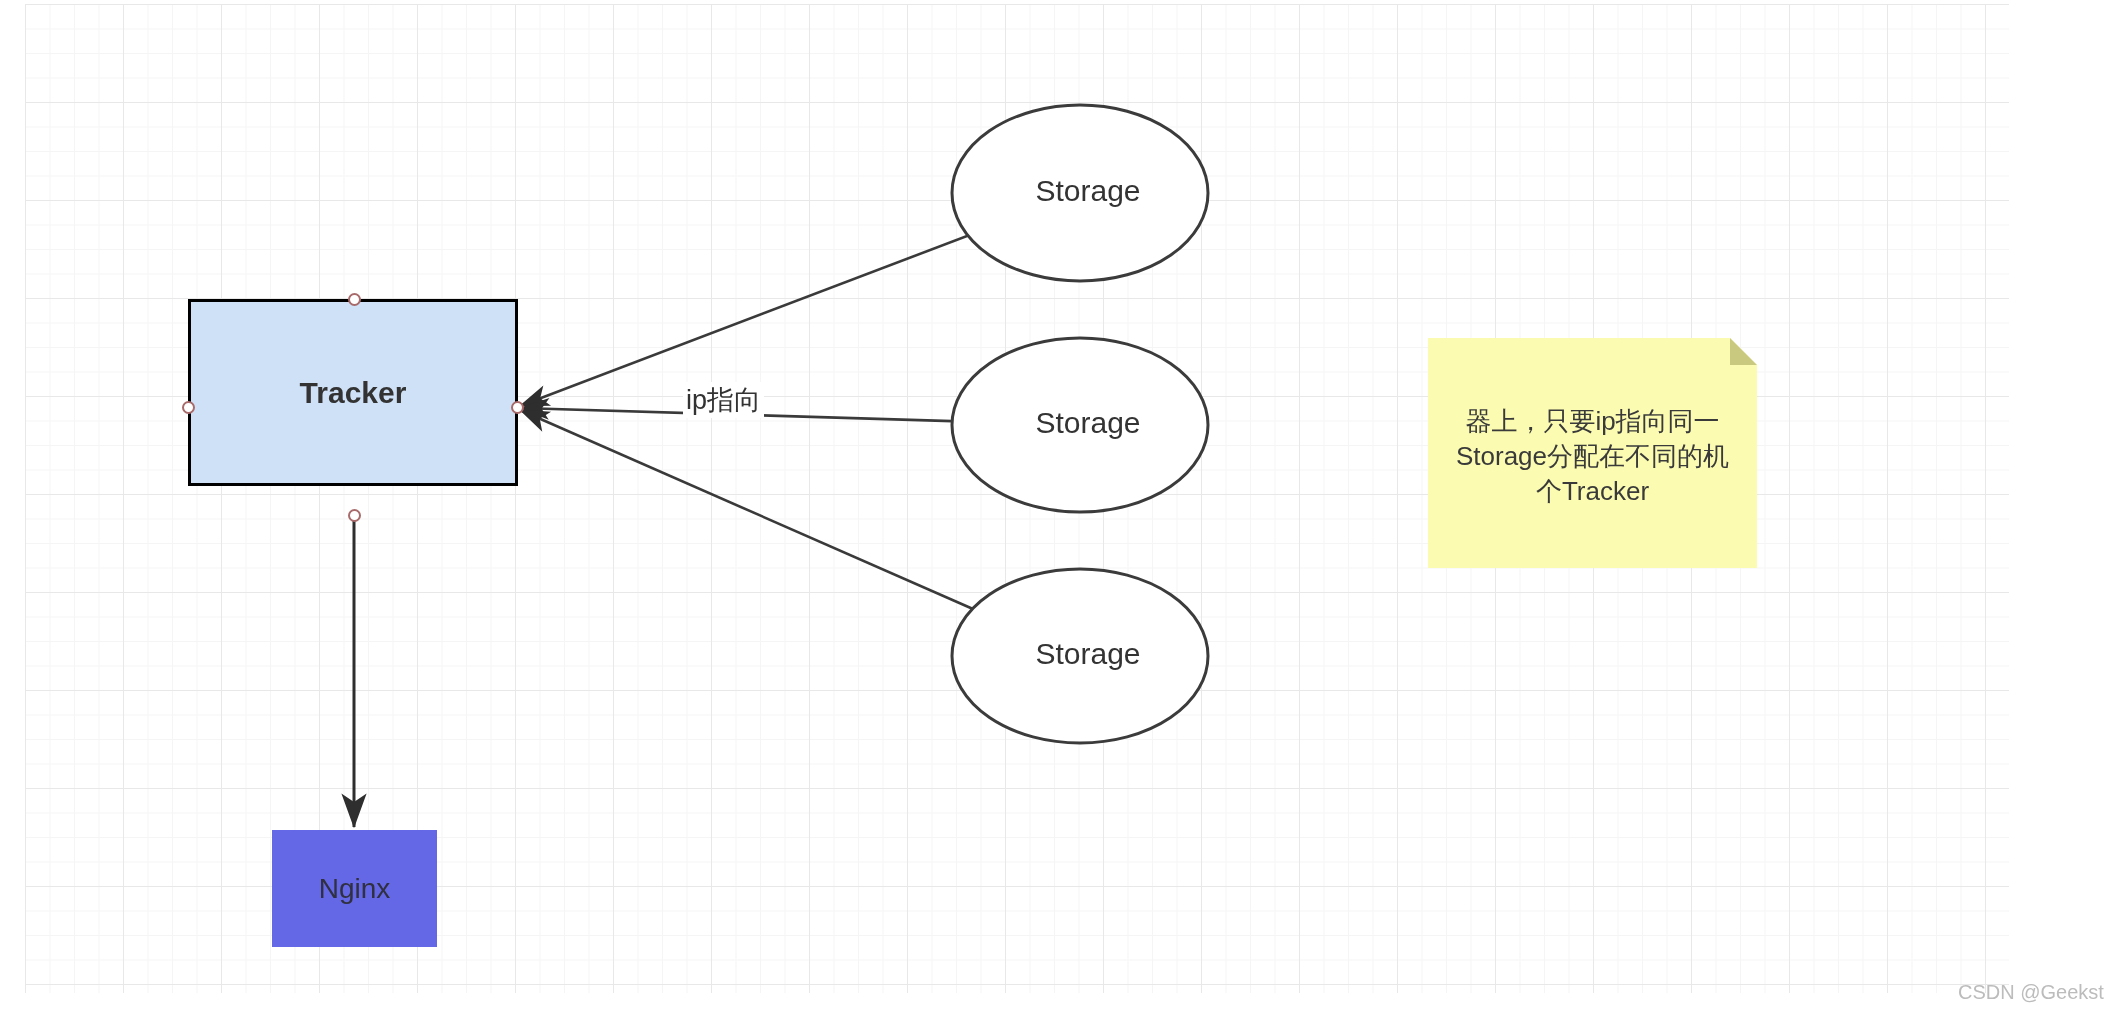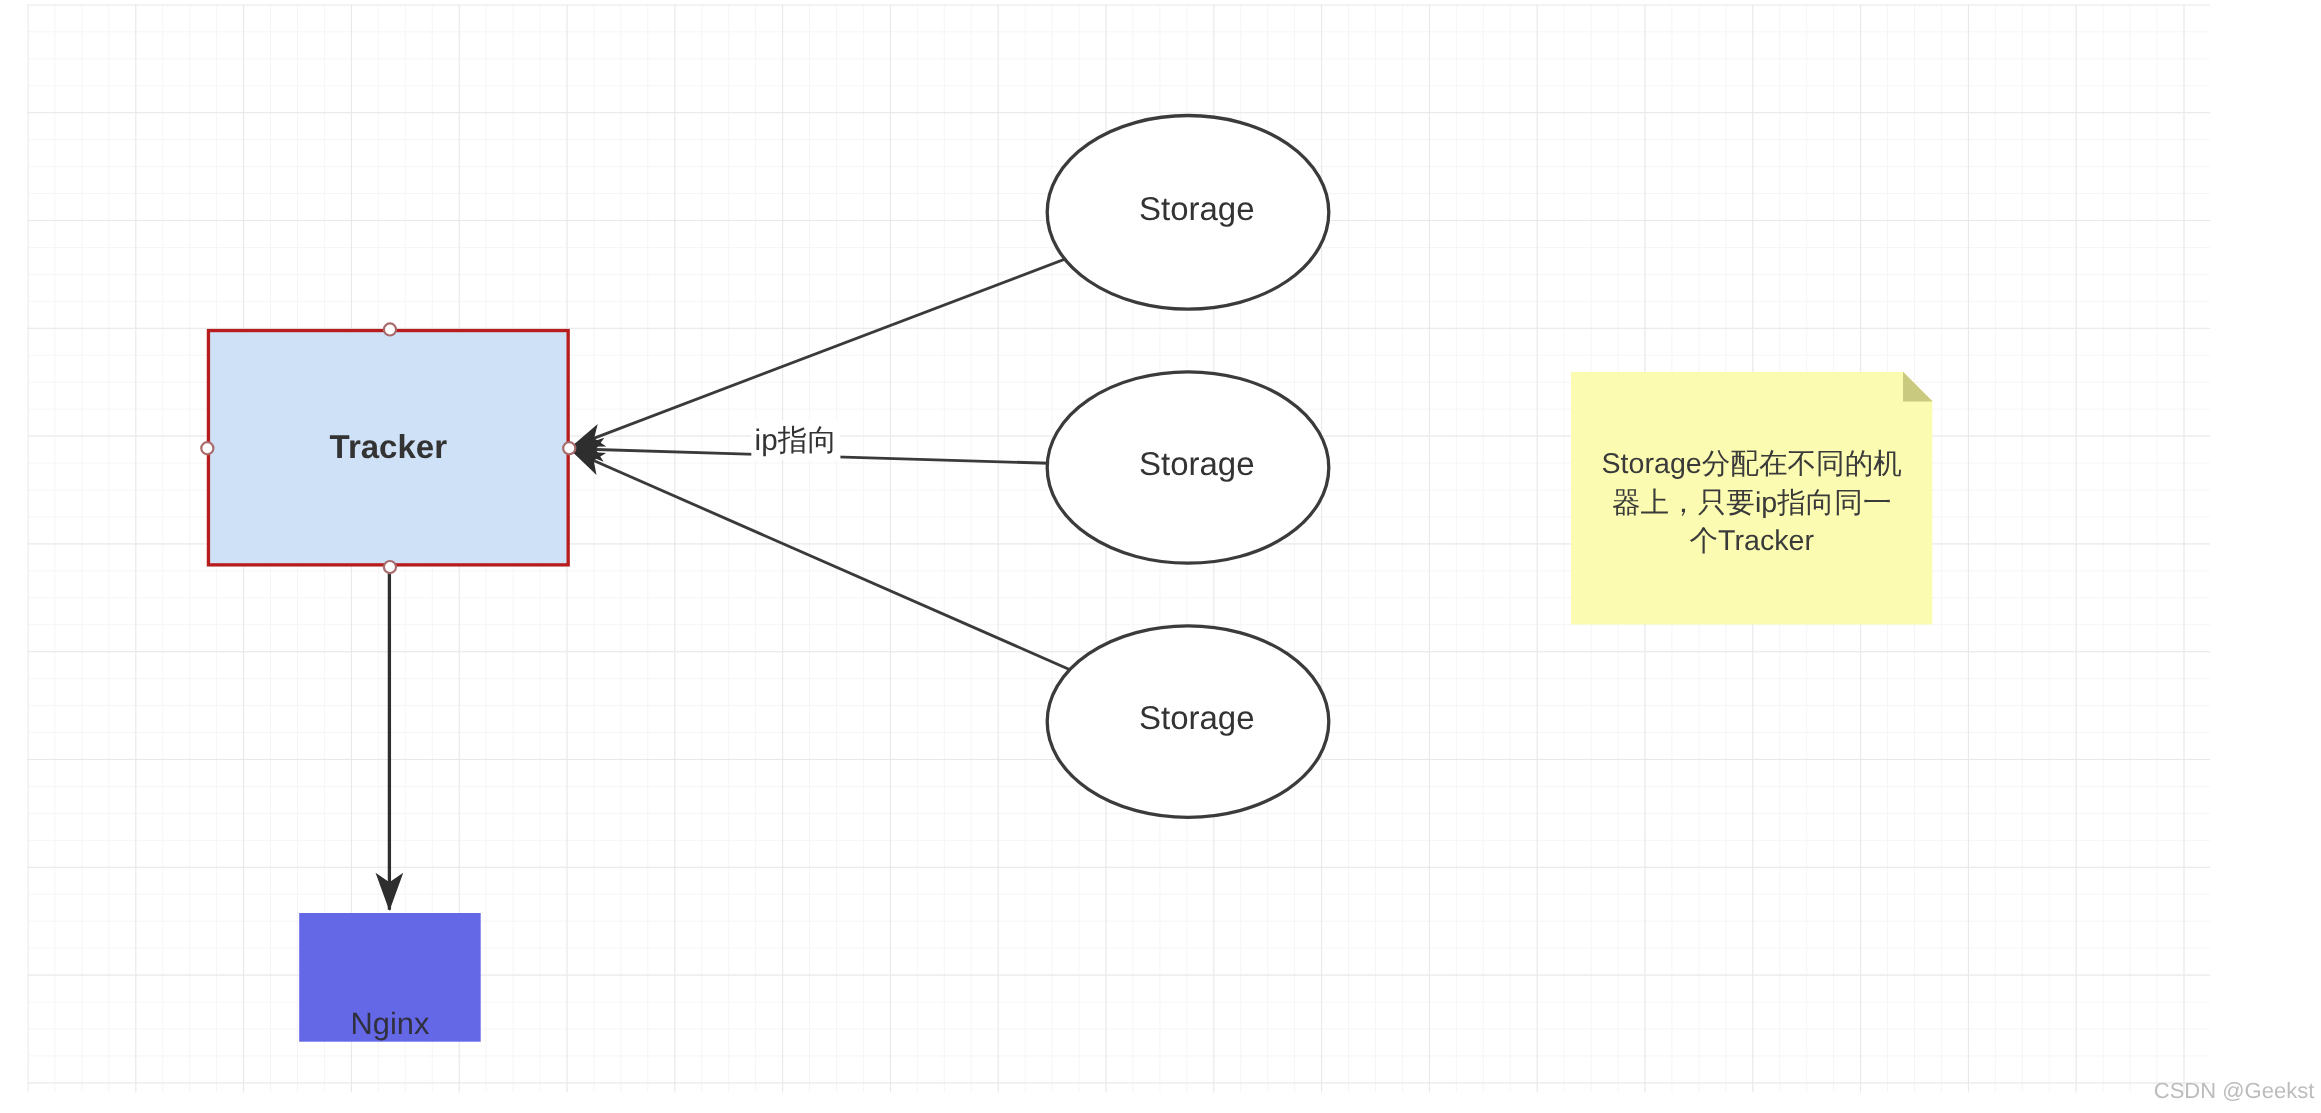--- a/index.html
+++ b/index.html
@@ -18,27 +18,27 @@
       linear-gradient(to right,#f5f5f5 1px,transparent 1px),
       linear-gradient(to bottom,#f5f5f5 1px,transparent 1px);
     background-size:98px 98px,98px 98px,24.5px 24.5px,24.5px 24.5px;
   }
   svg.edges{position:absolute;left:0;top:0;width:2110px;height:1012px;}
   .node-rect{
     position:absolute;box-sizing:border-box;
     display:flex;align-items:center;justify-content:center;
   }
   .tracker{
-    left:188px;top:299px;width:330px;height:216px;
-    background:#cfe1f7;border:3px solid #b91c1c;
+    left:188px;top:299px;width:330px;height:187px;
+    background:#cfe1f7;border:3px solid #000000;
   }
   .tracker .lbl{font-size:30px;font-weight:bold;color:#333333;}
   .nginx{
     left:272px;top:830px;width:165px;height:117px;
-    background:#6467e6;border:none;align-items:flex-end;
+    background:#6467e6;border:none;
   }
   .nginx .lbl{font-size:28px;color:#30303f;}
   .storage-label{
     position:absolute;width:272px;text-align:center;
     font-size:30px;color:#333333;pointer-events:none;
   }
   .conn-dot{
     position:absolute;width:9px;height:9px;border-radius:50%;
     background:#ffffff;border:2px solid #a86a6a;
   }
@@ -95,21 +95,21 @@
 <div class="conn-dot" style="left:511px;top:401px;"></div>
 <div class="conn-dot" style="left:348px;top:509px;"></div>
 
 <div class="edge-label">ip指向</div>
 
 <div class="node-rect nginx">
   <span class="lbl">Nginx</span>
 </div>
 
 <div class="note">
+  <div class="line">器上，只要ip指向同一</div>
   <div class="line">Storage分配在不同的机</div>
-  <div class="line">器上，只要ip指向同一</div>
   <div class="line">个Tracker</div>
 </div>
 
 <div style="position:absolute;left:1730px;top:338px;width:0;height:0;
             border-bottom:27px solid #c9c97f;border-right:27px solid transparent;"></div>
 
 <div class="watermark">CSDN @Geekst</div>
 
 </body></html>

